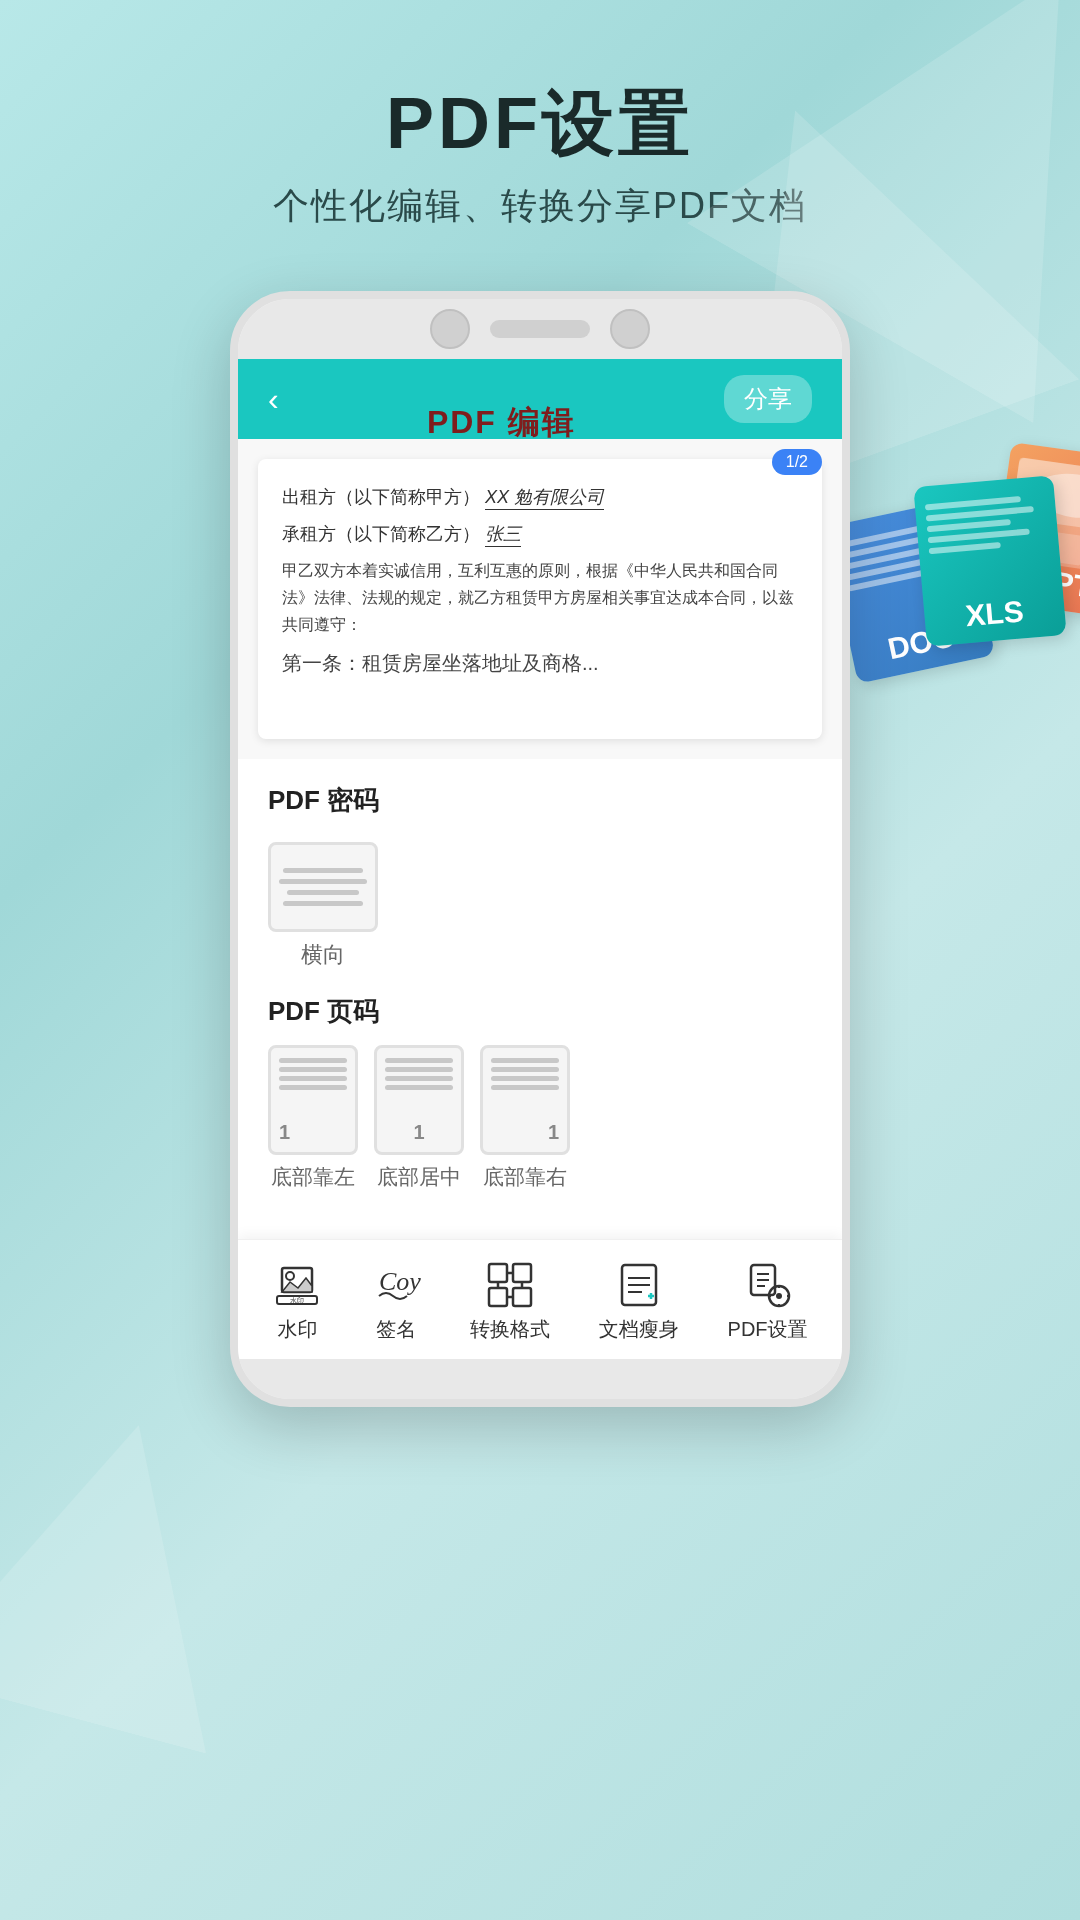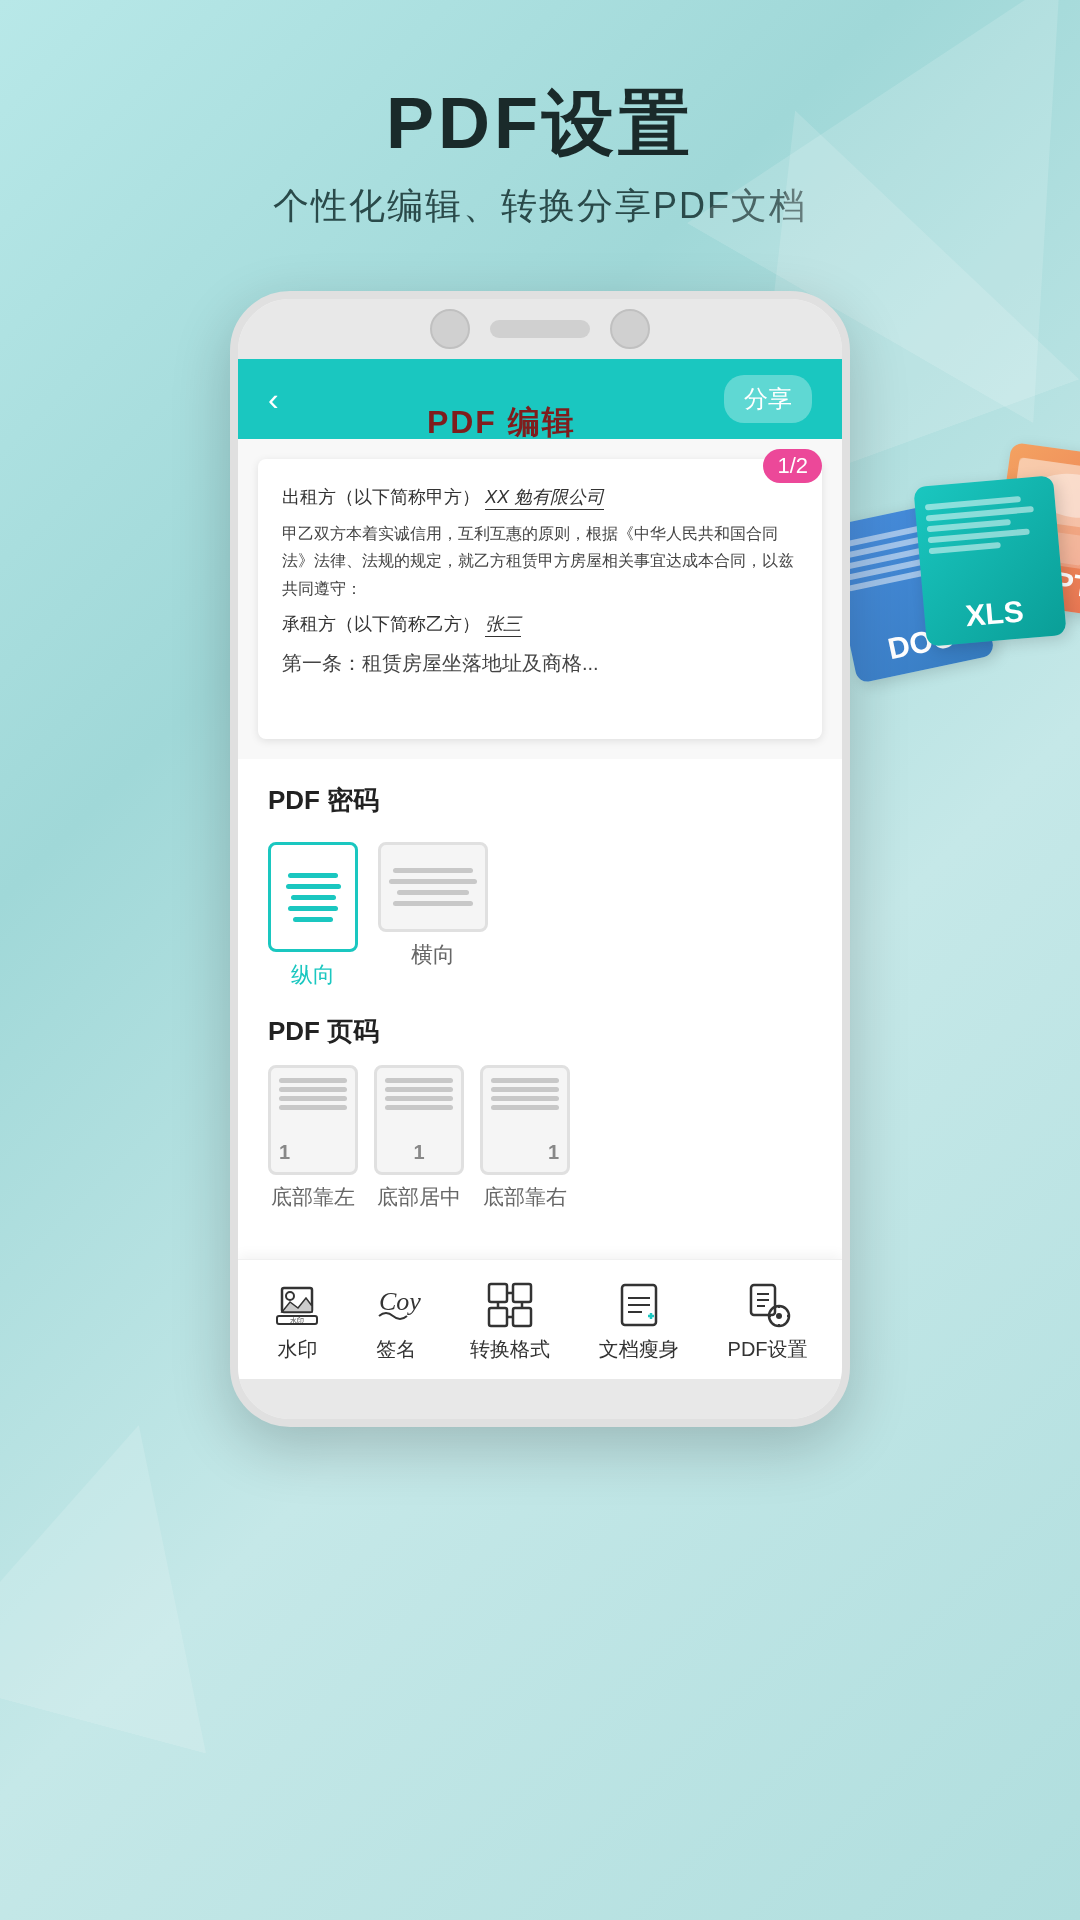--- a/index.html
+++ b/index.html
@@ -146,25 +146,25 @@
     .doc-area {
       background: #f8f8f8;
       padding: 20px;
       position: relative;
     }
 
     .page-badge {
       position: absolute;
       top: 10px;
       right: 20px;
-      background: #ec4899;
+      background: #3b82f6;
       color: white;
       border-radius: 20px;
       padding: 4px 14px;
-      font-size: 22px;
+      font-size: 16px;
     }
 
     .doc-content {
       background: white;
       border-radius: 8px;
       padding: 24px;
       min-height: 280px;
       box-shadow: 0 2px 8px rgba(0,0,0,0.1);
     }
 
@@ -524,52 +524,42 @@
       <div class="toolbar-share">分享</div>
     </div>
 
     <div class="doc-area">
       <div class="page-badge">1/2</div>
       <div class="doc-content">
         <div class="doc-line">
           <span>出租方（以下简称甲方）</span>
           <span class="underline handwrite">XX 勉有限公司</span>
         </div>
-        <div class="doc-line" style="font-size:16px;line-height:1.7;color:#444;">
-          甲乙双方本着实诚信用，互利互惠的原则，根据《中华人民共和国合同法》法律、法规的规定，就乙方租赁甲方房屋相关事宜达成本合同，以兹共同遵守：
-        </div>
         <div class="doc-line">
           <span>承租方（以下简称乙方）</span>
           <span class="underline handwrite">张三</span>
         </div>
+        <div class="doc-line" style="font-size:16px;line-height:1.7;color:#444;">
+          甲乙双方本着实诚信用，互利互惠的原则，根据《中华人民共和国合同法》法律、法规的规定，就乙方租赁甲方房屋相关事宜达成本合同，以兹共同遵守：
+        </div>
         <div class="doc-line" style="font-size:20px;color:#444;">
           第一条：租赁房屋坐落地址及商格...
         </div>
       </div>
     </div>
 
     <div class="settings-panel">
 
       <div class="settings-section">
         <div class="settings-section-title">PDF 密码</div>
       </div>
 
       <div class="settings-section">
         <div class="orientation-options">
 
-          <div class="orientation-option">
-            <div class="orientation-icon active">
-              <div class="icon-line" style="width:50px"></div>
-              <div class="icon-line" style="width:55px"></div>
-              <div class="icon-line" style="width:45px"></div>
-              <div class="icon-line" style="width:50px"></div>
-              <div class="icon-line" style="width:40px"></div>
-            </div>
-            <div class="orientation-label active">纵向</div>
-          </div>
 
           <div class="orientation-option">
             <div class="orientation-icon inactive" style="width:110px;height:90px;">
               <div class="icon-line" style="width:80px;background:#c8c8c8"></div>
               <div class="icon-line" style="width:88px;background:#c8c8c8"></div>
               <div class="icon-line" style="width:72px;background:#c8c8c8"></div>
               <div class="icon-line" style="width:80px;background:#c8c8c8"></div>
             </div>
             <div class="orientation-label inactive">横向</div>
           </div>

